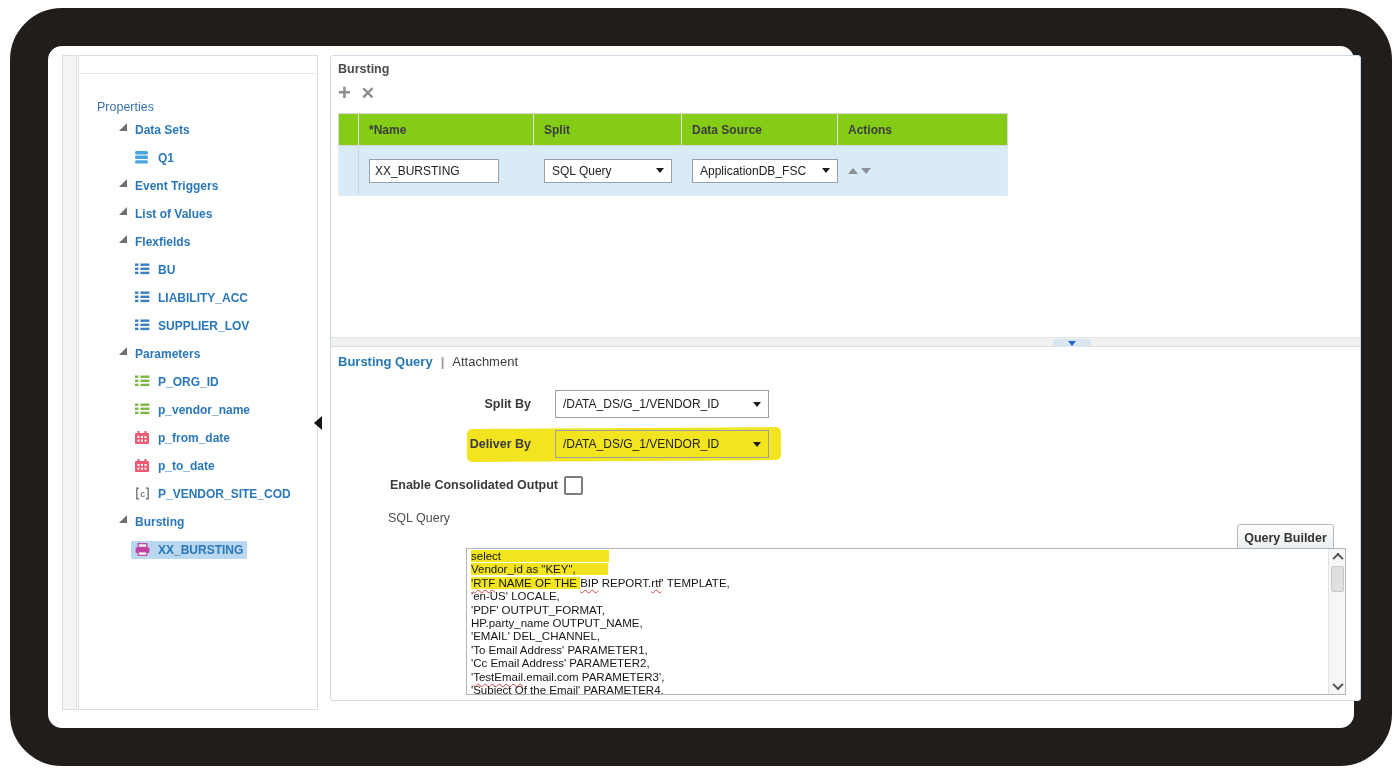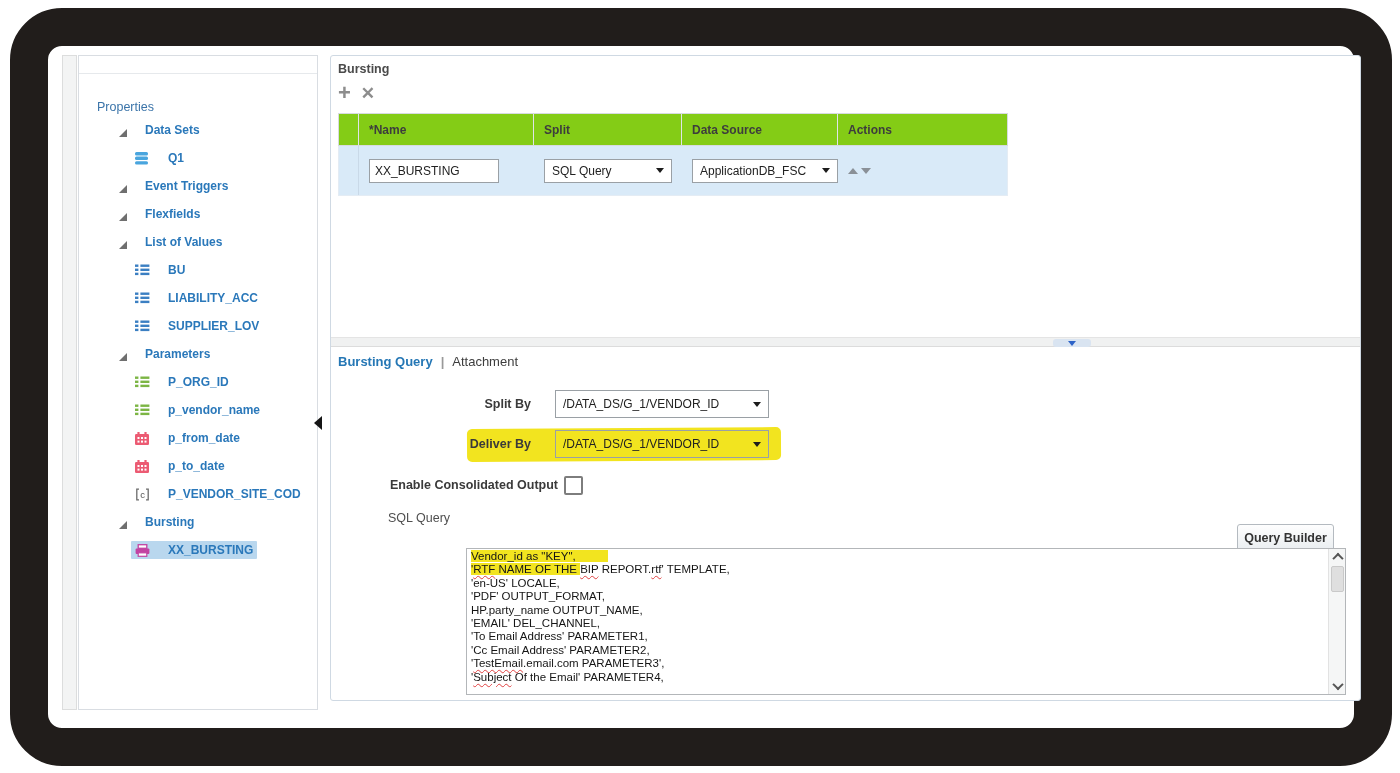--- a/index.html
+++ b/index.html
@@ -12,21 +12,21 @@
   .strip{position:absolute;left:62px;top:55px;width:15px;height:655px;background:#f3f4f4;
          border:1px solid #dcdddd;box-sizing:border-box;z-index:2}
   .sidebar{position:absolute;left:78px;top:55px;width:240px;height:655px;background:#fff;
            border:1px solid #d9dde2;box-sizing:border-box;overflow:hidden;z-index:2}
   .sb-head{height:17px;border-bottom:1px solid #e6e9ec}
   .sb-title{margin:26px 0 0 18px;font-size:12.5px;color:#3b74a9}
   .tree{margin-top:2px}
   .tree-row{height:28px;display:flex;align-items:center;cursor:pointer}
   .tree-row.group{padding-left:36px}
   .tree-row.leaf{padding-left:52px}
-  .node{display:flex;align-items:flex-end;gap:18px;padding:2px 4px;border-radius:1px}
+  .node{display:flex;align-items:flex-start;gap:8px;padding:2px 4px;border-radius:1px}
   .node.selected{background:#b9d7ee}
   .lbl{font-size:12px;font-weight:bold;color:#2a78ba;white-space:nowrap}
   .tri{width:0;height:0;border-left:8px solid transparent;border-bottom:8px solid #6f6f6f;flex:none}
   .ic{width:15px;height:13px;display:inline-block;line-height:0;flex:none}
   .collapse{position:absolute;left:314px;top:416px;width:0;height:0;z-index:3;cursor:pointer;
             border-top:7px solid transparent;border-bottom:7px solid transparent;border-right:8px solid #151515}
   
   .main{position:absolute;left:330px;top:55px;width:1031px;height:646px;background:#fff;
         border:1px solid #cfd9e3;border-radius:3px;box-sizing:border-box;z-index:2}
   .b-title{position:absolute;left:7px;top:6px;font-size:12.5px;font-weight:bold;color:#4a4a4a}
@@ -141,27 +141,27 @@
       </div>
       <div class="tree-row group">
         <span class="node">
           <span class="tri"></span>
           <span class="lbl">Event Triggers</span>
         </span>
       </div>
       <div class="tree-row group">
         <span class="node">
           <span class="tri"></span>
+          <span class="lbl">List of Values</span>
+        </span>
+      </div>
+      <div class="tree-row group">
+        <span class="node">
+          <span class="tri"></span>
           <span class="lbl">Flexfields</span>
-        </span>
-      </div>
-      <div class="tree-row group">
-        <span class="node">
-          <span class="tri"></span>
-          <span class="lbl">List of Values</span>
         </span>
       </div>
       <div class="tree-row leaf">
         <span class="node">
           <span class="ic"><svg width="15" height="13" viewBox="0 0 15 13">
               <g fill="#3b7fc2">
                 <rect x="0" y="0.5" width="3.4" height="2.4"></rect>
                 <rect x="5.4" y="0.5" width="9" height="2.4"></rect>
                 <rect x="0" y="4.6" width="3.4" height="2.4"></rect>
                 <rect x="5.4" y="4.6" width="9" height="2.4"></rect>
@@ -380,20 +380,21 @@
 
   <div class="frm-label" id="lbl-enable">Enable Consolidated Output</div>
   <span class="checkbox"></span>
 
   <div class="frm-label" id="lbl-sql">SQL Query</div>
 
   <div class="qb-btn">Query Builder</div>
 
   <div class="sqlbox">
     <div class="sql-text">
+        <div class="sql-line"><span class="hl" style="padding-right: 108px;">select</span></div>
         <div class="sql-line"><span class="hl" style="padding-right: 32px;">Vendor_id as "KEY",</span></div>
         <div class="sql-line"><span class="hl">'</span><span class="hl sq">RTF</span><span class="hl" style=""> NAME OF THE </span><span class="sq">BIP</span><span> REPORT.</span><span class="sq">rtf</span><span>' TEMPLATE,</span></div>
         <div class="sql-line"><span>'en-US' LOCALE,</span></div>
         <div class="sql-line"><span>'PDF' OUTPUT_FORMAT,</span></div>
         <div class="sql-line"><span>HP.party_name OUTPUT_NAME,</span></div>
         <div class="sql-line"><span>'EMAIL' DEL_CHANNEL,</span></div>
         <div class="sql-line"><span>'To Email Address' PARAMETER1,</span></div>
         <div class="sql-line"><span>'Cc Email Address' PARAMETER2,</span></div>
         <div class="sql-line"><span>'</span><span class="sq">TestEmail</span><span>.email.com PARAMETER3',</span></div>
         <div class="sql-line"><span>'</span><span class="sq">Subject</span><span> Of the Email' PARAMETER4,</span></div>

